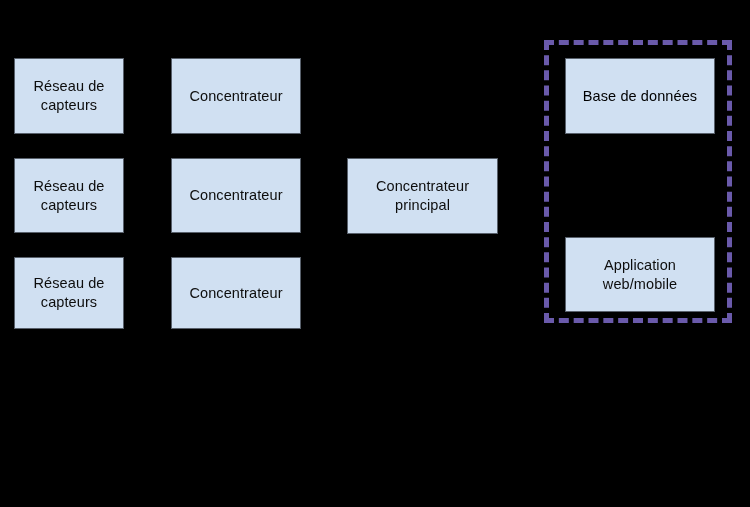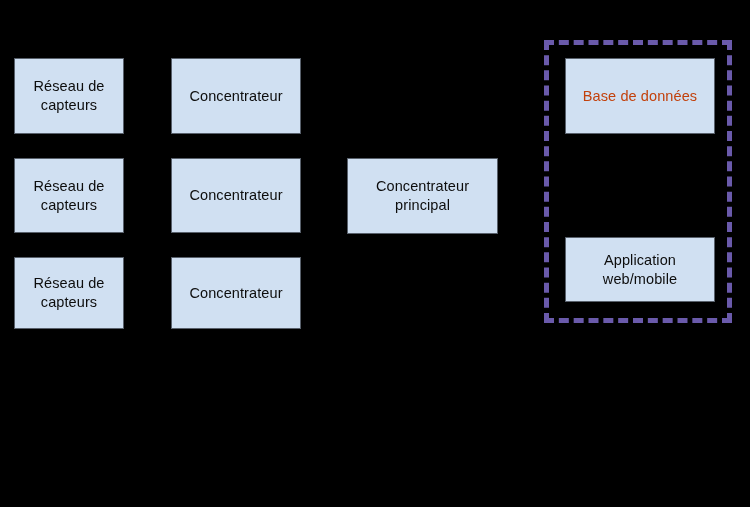--- a/index.html
+++ b/index.html
@@ -52,17 +52,17 @@
 capteurs</span></div>
       <div class="node" style="left: 14px; top: 158px; width: 110px; height: 75px; background: rgb(208, 224, 242); border-color: rgb(88, 96, 107); color: rgb(13, 13, 13);"><span>Réseau de
 capteurs</span></div>
       <div class="node" style="left: 14px; top: 257px; width: 110px; height: 72px; background: rgb(208, 224, 242); border-color: rgb(88, 96, 107); color: rgb(13, 13, 13);"><span>Réseau de
 capteurs</span></div>
       <div class="node" style="left: 171px; top: 58px; width: 130px; height: 76px; background: rgb(208, 224, 242); border-color: rgb(88, 96, 107); color: rgb(13, 13, 13);"><span>Concentrateur</span></div>
       <div class="node" style="left: 171px; top: 158px; width: 130px; height: 75px; background: rgb(208, 224, 242); border-color: rgb(88, 96, 107); color: rgb(13, 13, 13);"><span>Concentrateur</span></div>
       <div class="node" style="left: 171px; top: 257px; width: 130px; height: 72px; background: rgb(208, 224, 242); border-color: rgb(88, 96, 107); color: rgb(13, 13, 13);"><span>Concentrateur</span></div>
       <div class="node" style="left: 347px; top: 158px; width: 151px; height: 76px; background: rgb(208, 224, 242); border-color: rgb(88, 96, 107); color: rgb(13, 13, 13);"><span>Concentrateur
 principal</span></div>
-      <div class="node" style="left: 565px; top: 58px; width: 150px; height: 76px; background: rgb(208, 224, 242); border-color: rgb(88, 96, 107); color: #c2410c;"><span>Base de données</span></div>
-      <div class="node" style="left: 565px; top: 237px; width: 150px; height: 65px; background: rgb(208, 224, 242); border-color: rgb(88, 96, 107); color: rgb(13, 13, 13);"><span>Application
+      <div class="node" style="left: 565px; top: 58px; width: 150px; height: 76px; background: rgb(208, 224, 242); border-color: rgb(88, 96, 107); color: #000000;"><span>Base de données</span></div>
+      <div class="node" style="left: 565px; top: 237px; width: 150px; height: 75px; background: rgb(208, 224, 242); border-color: rgb(88, 96, 107); color: rgb(13, 13, 13);"><span>Application
 web/mobile</span></div>
     </div>
 </div>
 
 </body></html>

